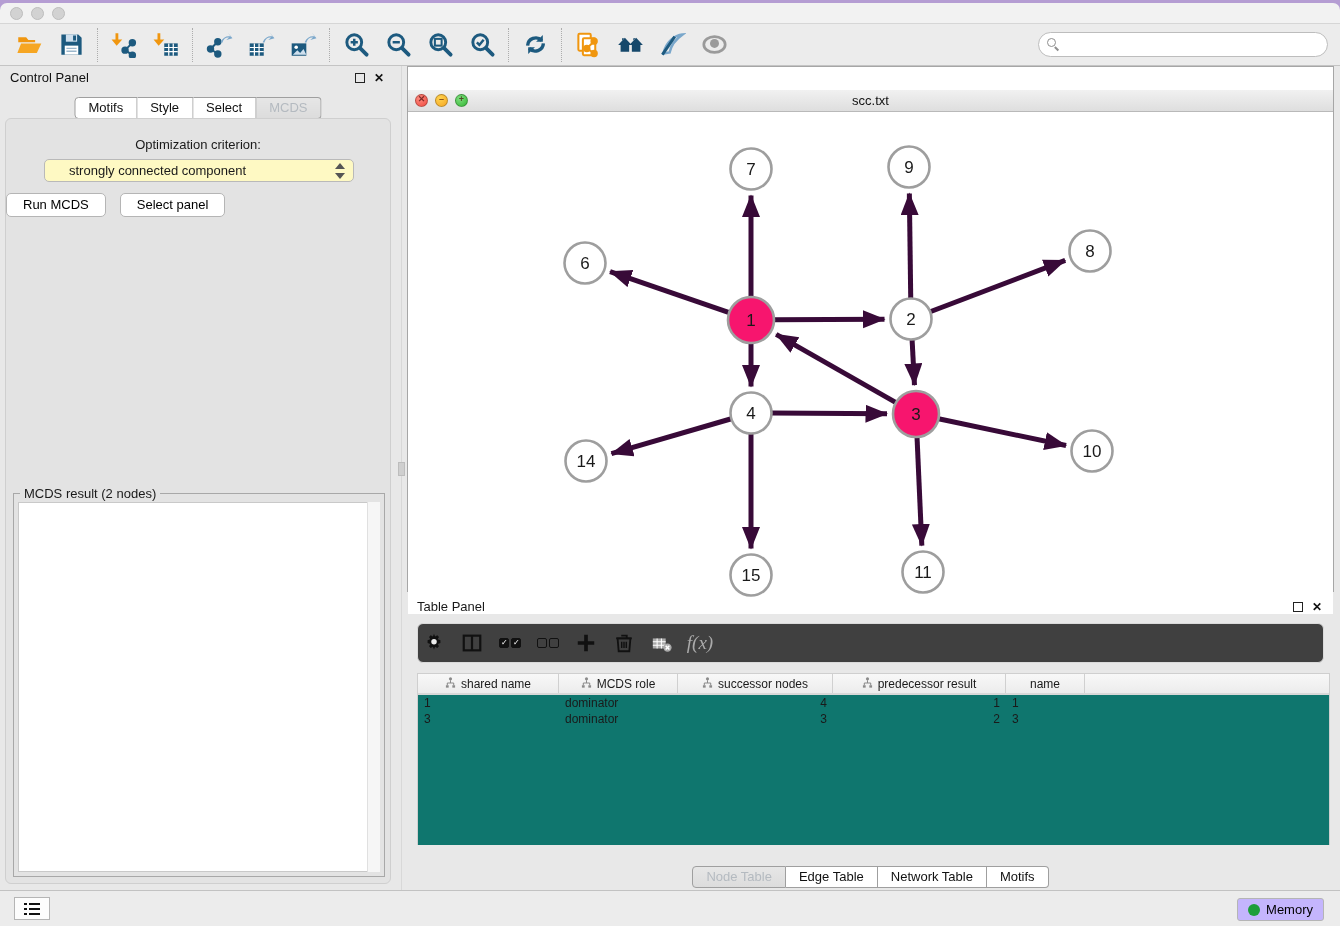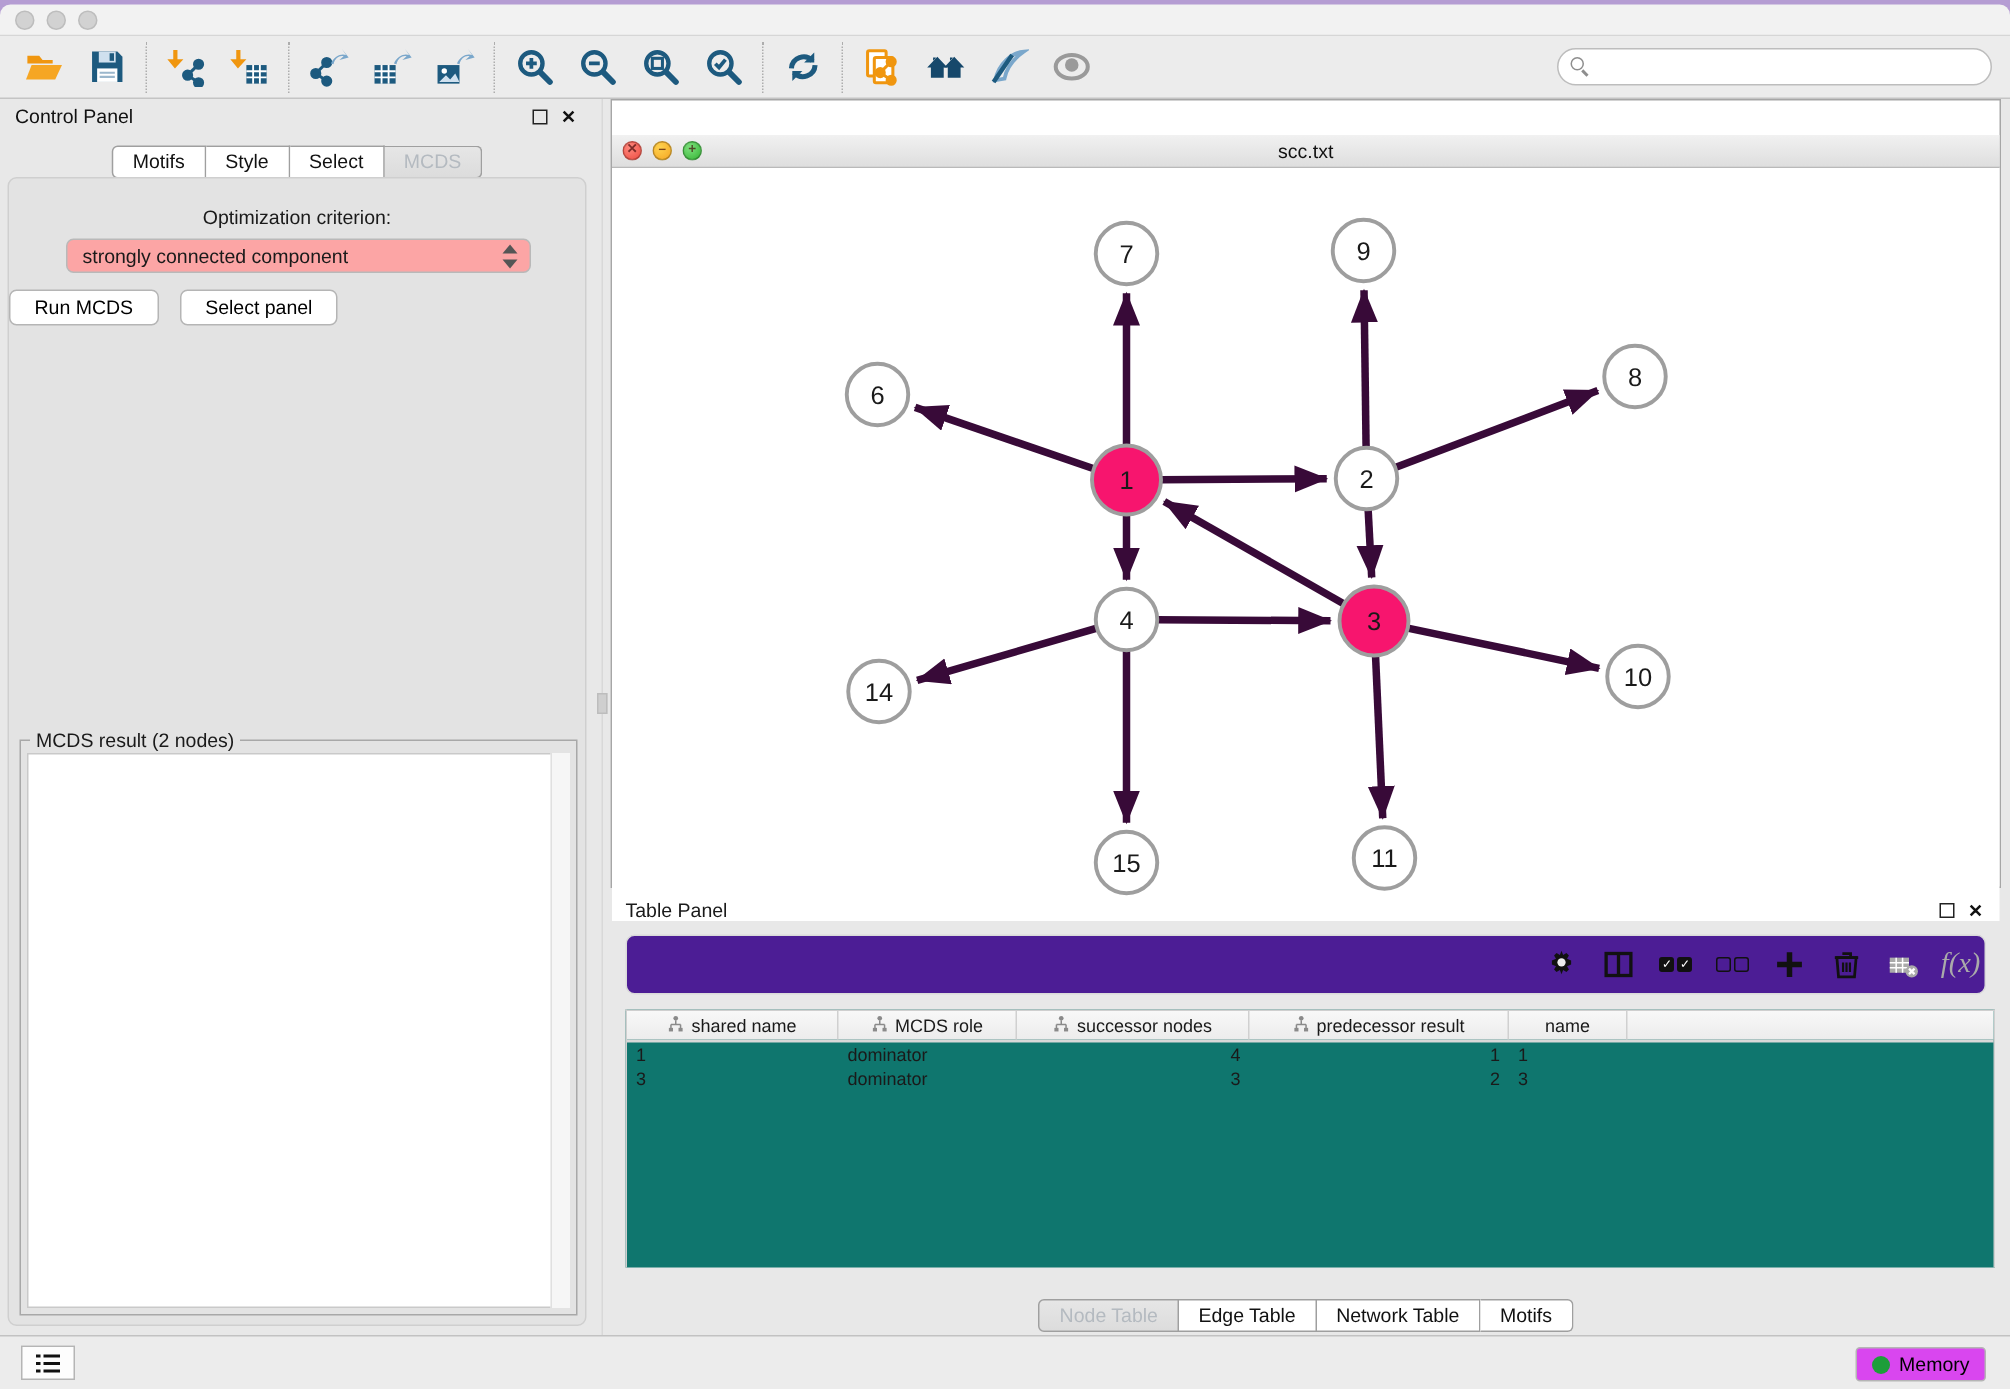--- a/index.html
+++ b/index.html
@@ -43,22 +43,22 @@
   .seg-tab { border:1px solid #9f9f9f; border-left:none; background:#fff; font-size:13px; padding:2px 13px 3px;
     cursor:pointer; color:#111; font-family:"Liberation Sans",sans-serif; }
   .seg-tab:first-child { border-left:1px solid #9f9f9f; border-radius:4px 0 0 4px; }
   .seg-tab:last-child { border-radius:0 4px 4px 0; }
   .seg-tab.active { background:linear-gradient(#e6e6e6,#dcdcdc); color:#b4bac0; }
   .cp-tabs { top:31px; left:50%; transform:translateX(-50%); }
 
   .cp-content { position:absolute; left:5px; top:52px; width:386px; height:766px; background:#e3e3e3;
     border:1px solid #cfcfcf; border-radius:6px; }
   .opt-label { position:absolute; top:18px; width:100%; text-align:center; font-size:13px; }
-  .cp-select { position:absolute; top:40px; left:38px; width:310px; height:23px; background:#fca5a5;
-    border:1px solid #b9b9b9; border-radius:5px; display:flex; align-items:center; padding-left:10px; font-size:13px; cursor:pointer; }
+  .cp-select { position:absolute; top:40px; left:38px; width:310px; height:23px; background:#fef9c3;
+    border:1px solid #b9b9b9; border-radius:5px; display:flex; align-items:center; padding-left:24px; font-size:13px; cursor:pointer; }
   .stepper { position:absolute; right:8px; top:3px; width:10px; height:16px; }
   .stepper i { position:absolute; left:0; width:0; height:0; border-left:5px solid transparent; border-right:5px solid transparent; }
   .stepper i.up { top:0; border-bottom:6px solid #555; }
   .stepper i.dn { bottom:0; border-top:6px solid #555; }
   .cp-buttons { position:absolute; top:74px; width:100%; display:flex; gap:14px; }
   .push-btn { background:#fff; border:1px solid #b5b5b5; border-radius:5px; padding:3px 16px 4px; font-size:13px; cursor:pointer; font-family:"Liberation Sans",sans-serif; }
 
   .result-group { position:absolute; left:7px; top:374px; width:372px; height:384px; border:1px solid #a8a8a8;text-align:right; }
   .result-legend { position:absolute; top:-8px; left:6px; background:#e3e3e3; padding:0 4px; font-size:13px; }
   .result-area { position:absolute; left:4px; top:8px; right:4px; bottom:4px; background:#fff; border:1px solid #c9c9c9;
@@ -80,42 +80,42 @@
   .t-max   { background:radial-gradient(circle at 35% 30%, #7fe07f, #34b534); }
   .t-close::before { content:"✕"; } .t-min::before { content:"–"; } .t-max::before { content:"+"; }
   .traffic button::before { position:absolute; left:0; right:0; top:-1px; font-size:9px; font-weight:bold; color:rgba(60,0,0,.65); text-align:center; }
   .t-min::before { color:rgba(120,70,0,.75); } .t-max::before { color:rgba(0,80,0,.7); }
   .net-title { position:absolute; left:0; right:0; text-align:center; font-size:13px; color:#111; }
   .net-canvas { position:relative; width:925px; height:502px; background:#fff; }
 
   
   .table-panel { position:absolute; left:407px; top:529px; width:927px; height:295px; }
   .tp-header { position:absolute; top:4px; left:10px; font-size:13px; }
-  .tp-toolbar { position:absolute; left:10px; top:28px; width:907px; height:40px; background:#4c1d95;
-    border:1px solid #dadada; border-radius:6px; display:flex; align-items:center; padding-left:10px; gap:6px;justify-content:flex-end; }
+  .tp-toolbar { position:absolute; left:10px; top:28px; width:907px; height:40px; background:#404040;
+    border:1px solid #dadada; border-radius:6px; display:flex; align-items:center; gap:6px; }
   .tpt-btn { width:32px; height:30px; background:none; border:none; display:flex; align-items:center; justify-content:center; cursor:pointer; font-size:20px; color:#111; }
   .tpt-btn.disabled { color:#aaa; cursor:default; }
   .tpt-btn svg { width:22px; height:22px; }
   .fx { font-family:"Liberation Serif", serif; font-style:italic; font-size:19px; }
   .tp-table { position:absolute; left:10px; top:78px; width:913px; height:172px; background:#0f766e; border:1px solid #cfcfcf; border-bottom:none; }
   .tp-head { display:flex; height:21px; background:linear-gradient(#f8f8f8,#ececec); border-bottom:2px solid #d8d8d8; }
   .tp-hcell { display:flex; align-items:center; gap:5px; justify-content:center; font-size:12px; border-right:1px solid #d0d0d0; overflow:hidden; }
   .tp-hcell svg { width:11px; height:11px; flex:none; }
   .tp-row { display:flex; height:16px; font-size:12px; }
   .tp-cell { padding:1px 6px 0; overflow:hidden; white-space:nowrap; }
   .bottom-tabs { position:absolute; left:0; width:927px; top:271px; display:flex; justify-content:center; }
 
   
   .statusbar { position:absolute; top:890px; left:0; width:1340px; height:36px; background:#ececec; border-top:1px solid #c2c2c2; }
   .list-btn { position:absolute; left:14px; top:6px; width:36px; height:23px; background:#fdfdfd; border:1px solid #b5b5b5; cursor:pointer; display:flex; align-items:center; justify-content:center; }
   .list-icon { width:16px; height:12px; position:relative; }
   .list-icon i { position:absolute; left:5px; right:0; height:2px; background:#111; }
   .list-icon i::before { content:""; position:absolute; left:-5px; top:0; width:2.5px; height:2px; background:#111; }
   .list-icon i:nth-child(1){top:0;} .list-icon i:nth-child(2){top:5px;} .list-icon i:nth-child(3){top:10px;}
-  .memory-btn { position:absolute; right:16px; top:7px; height:23px; background:#d946ef; border:1px solid #b5b5b5; border-radius:3px;
+  .memory-btn { position:absolute; right:16px; top:7px; height:23px; background:#c4b5fd; border:1px solid #b5b5b5; border-radius:3px;
     display:flex; align-items:center; gap:6px; padding:0 10px; font-size:13px; cursor:pointer; font-family:"Liberation Sans",sans-serif; }
   .mem-dot { width:12px; height:12px; border-radius:50%; background:#1d9e3a; }
 
   
   .boxes { display:flex; gap:2px; }
   .bx { width:10px; height:10px; border:1.6px solid #111; border-radius:2px; position:relative; }
   .bx.filled { background:#111; }
   .bx.filled::before { content:"✓"; color:#fff; font-size:8px; position:absolute; left:1px; top:-1px; }
 </style>
 </head>

